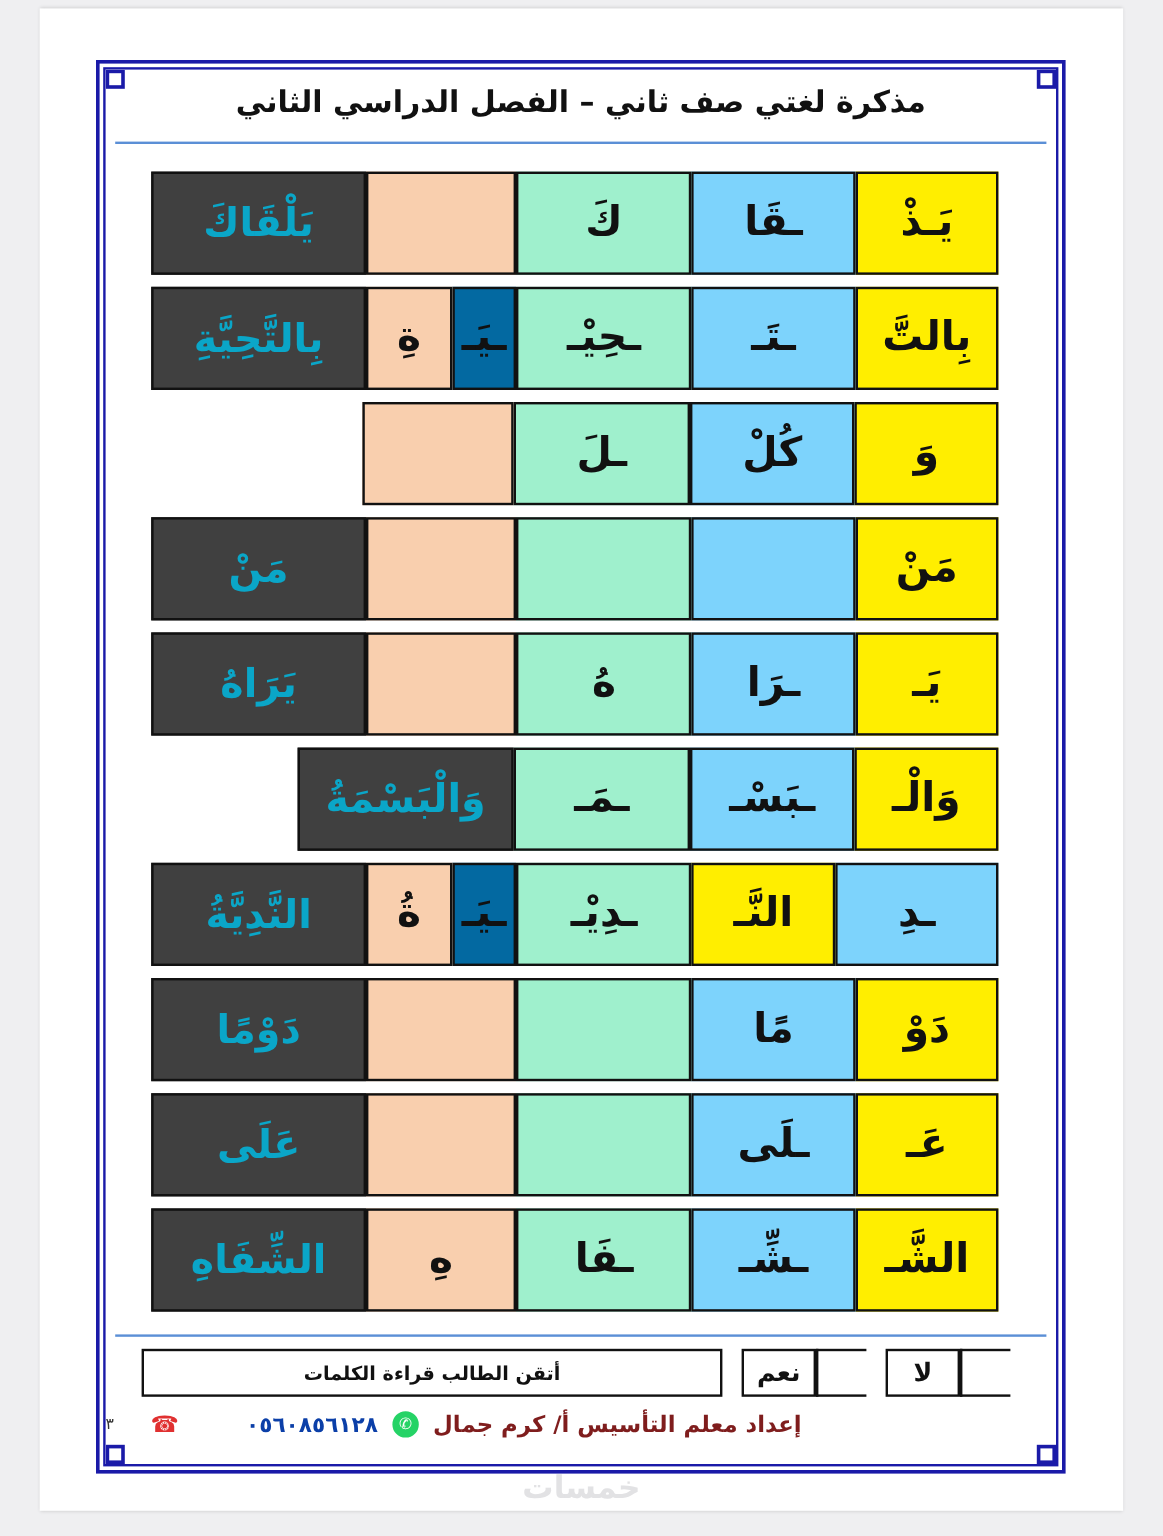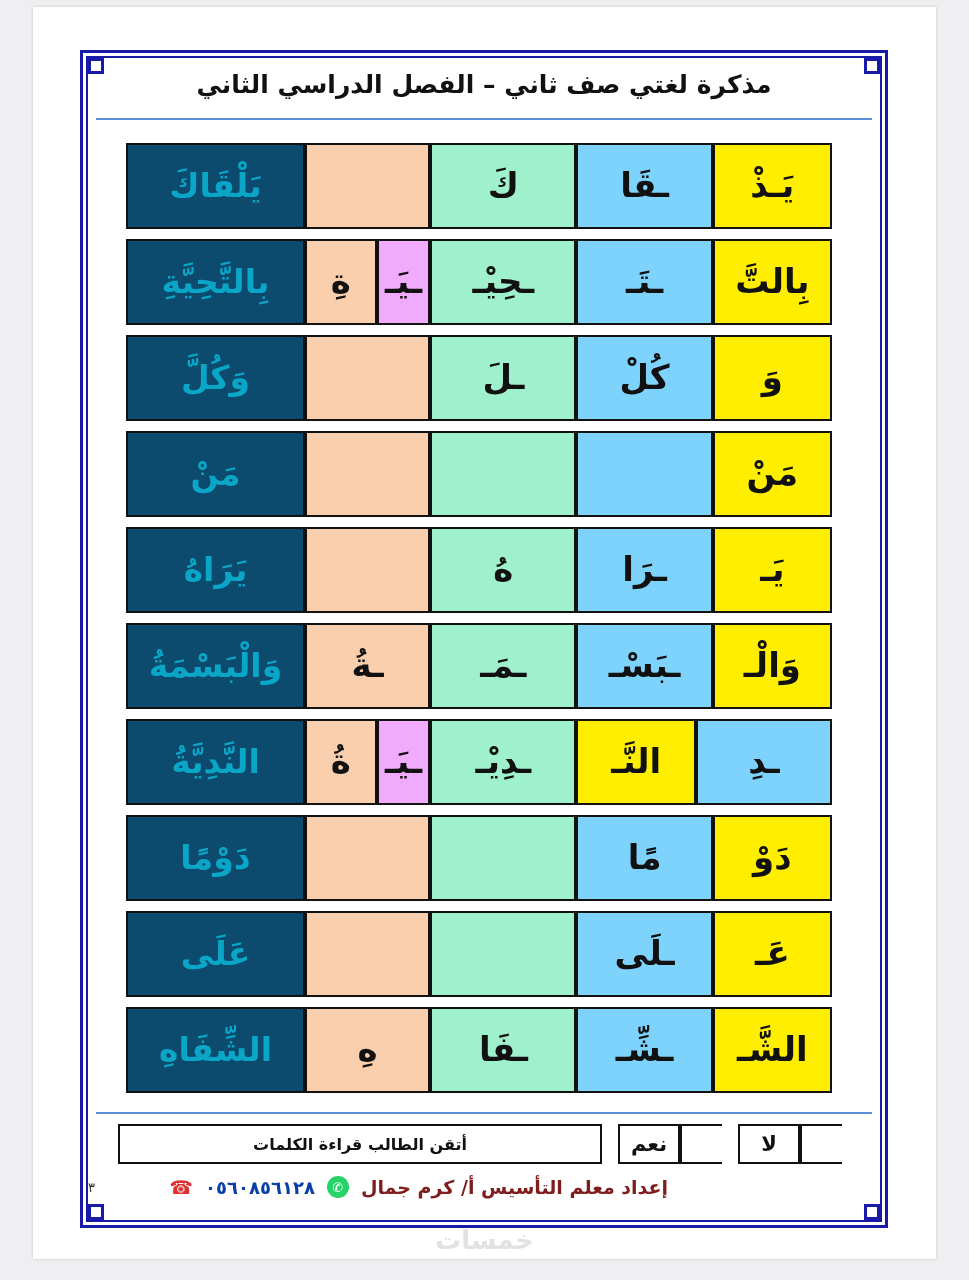--- a/index.html
+++ b/index.html
@@ -114,22 +114,22 @@
     font-size: 34px;
     color: #111111;
     line-height: 1.1;
     direction: rtl;
     overflow: hidden;
   }
   .cell.c-yellow { background: #ffee00; width: 120px; }
   .cell.c-purple { background: #7dd3fc; width: 137px; }
   .cell.c-mint   { background: #9ff0cd; width: 147px; }
   .cell.c-peach  { background: #f9cfae; width: 126px; }
-  .cell.c-gray   { background: #f0abfc; width: 0px; }
-  .cell.c-green  { background: #0c4a6e; width: 180px; color: #0aa6c8; font-size: 33px; }
+  .cell.c-gray   { background: #0369a1; width: 0px; }
+  .cell.c-green  { background: #404040; width: 180px; color: #0aa6c8; font-size: 33px; }
 
   
   .cell.c-peach.split { width: 72px; }
   .cell.c-gray.split  { width: 54px; display: flex; }
 
   .cell.empty { color: transparent; }
 
   
   .footer-row {
     position: absolute;
@@ -198,20 +198,21 @@
     font-size: 19px;
     font-weight: bold;
     color: #7f1d1d;
     margin-right: 190px;
   }
   .credit-phone {
     font-size: 18px;
     font-weight: bold;
     color: #0b3fa8;
     letter-spacing: 1px;
+    margin-left: 44px;
   }
   .icon-wa {
     width: 22px;
     height: 22px;
     border-radius: 50%;
     background: #25d366;
     display: inline-flex;
     align-items: center;
     justify-content: center;
     color: #ffffff;
@@ -273,21 +274,20 @@
       <div class="cell c-gray split">ـيَـ</div>
       <div class="cell c-peach split">ةِ</div>
       <div class="cell c-green">بِالتَّحِيَّةِ</div>
     </div>
 
     <div class="word-row">
       <div class="cell c-yellow">وَ</div>
       <div class="cell c-purple">كُلْ</div>
       <div class="cell c-mint">ـلَ</div>
       <div class="cell c-peach empty"></div>
-      <div class="cell c-green">وَكُلَّ</div>
     </div>
 
     <div class="word-row">
       <div class="cell c-yellow">مَنْ</div>
       <div class="cell c-purple empty"></div>
       <div class="cell c-mint empty"></div>
       <div class="cell c-peach empty"></div>
       <div class="cell c-green">مَنْ</div>
     </div>
 
@@ -296,21 +296,20 @@
       <div class="cell c-purple">ـرَا</div>
       <div class="cell c-mint">هُ</div>
       <div class="cell c-peach empty"></div>
       <div class="cell c-green">يَرَاهُ</div>
     </div>
 
     <div class="word-row">
       <div class="cell c-yellow">وَالْـ</div>
       <div class="cell c-purple">ـبَسْـ</div>
       <div class="cell c-mint">ـمَـ</div>
-      <div class="cell c-peach">ـةُ</div>
       <div class="cell c-green">وَالْبَسْمَةُ</div>
     </div>
 
     <div class="word-row">
       <div class="cell c-purple">ـدِ</div>
       <div class="cell c-yellow">النَّـ</div>
       <div class="cell c-mint">ـدِيْـ</div>
       <div class="cell c-gray split">ـيَـ</div>
       <div class="cell c-peach split">ةُ</div>
       <div class="cell c-green">النَّدِيَّةُ</div>

